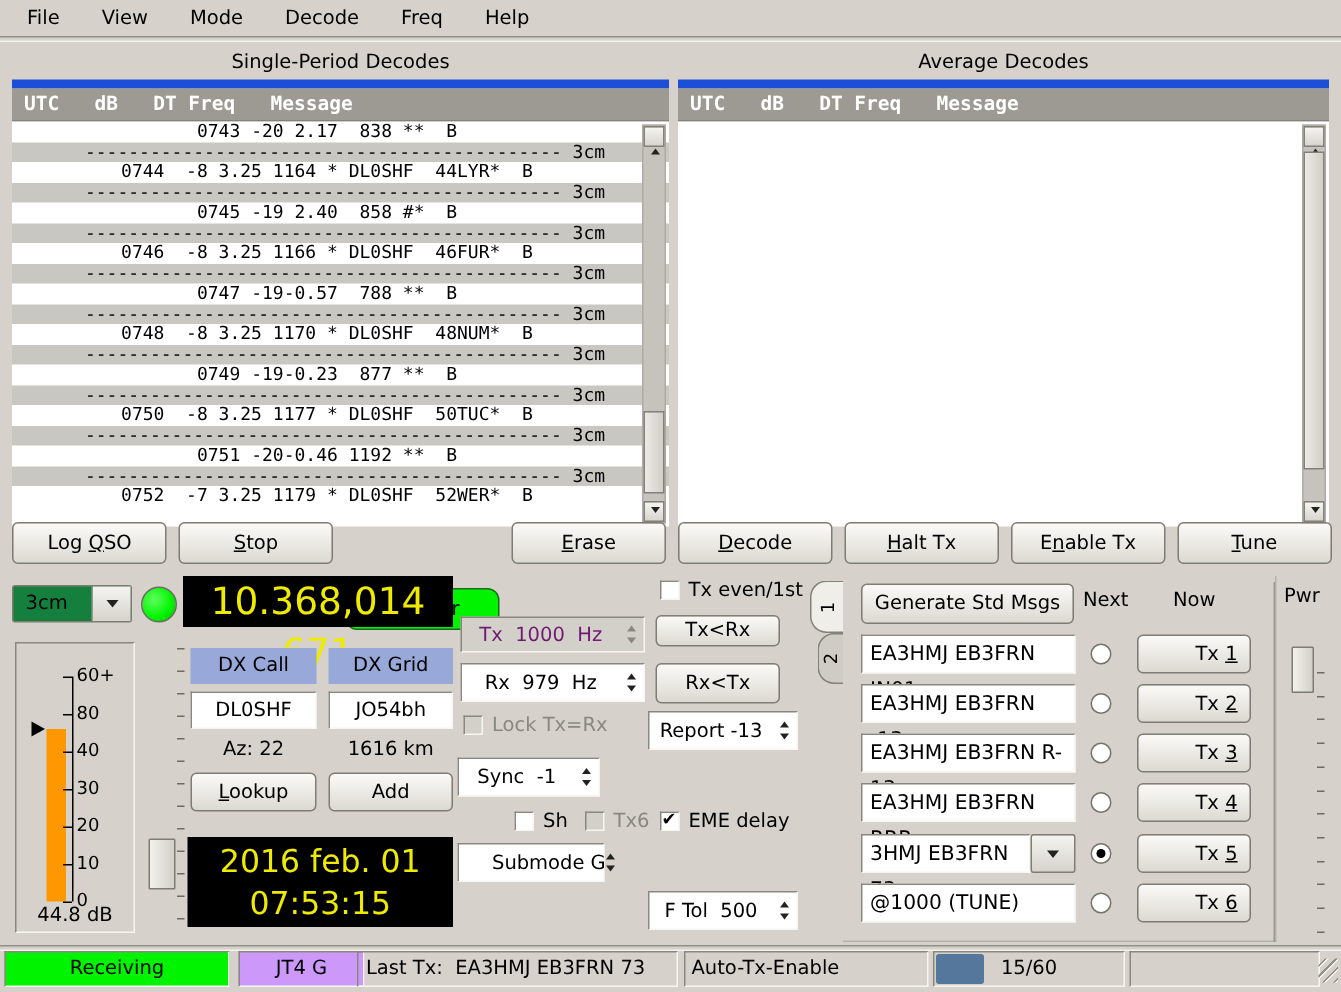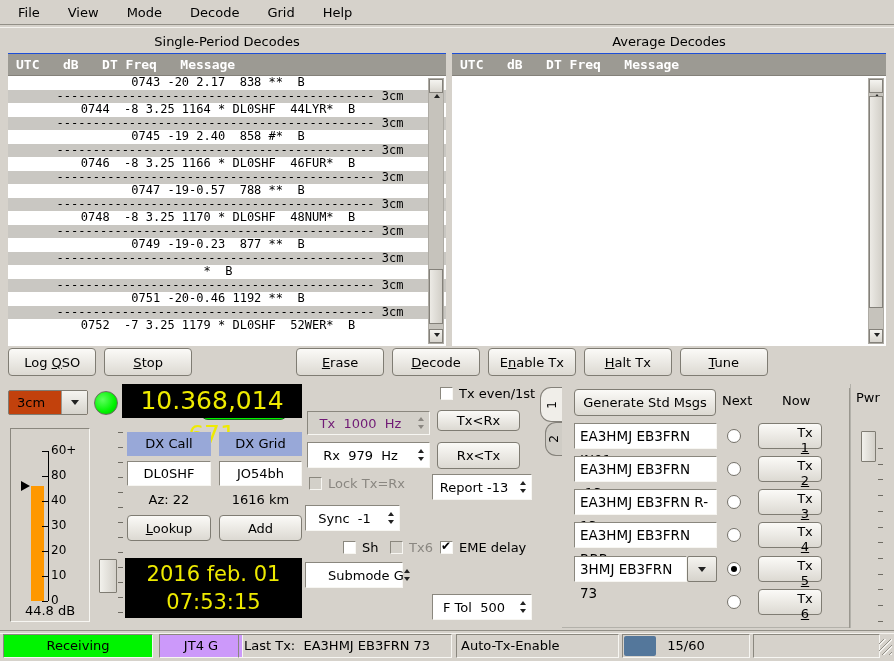--- a/index.html
+++ b/index.html
@@ -8,45 +8,45 @@
     background:#d6d2cb;color:#000;
     font-family:"DejaVu Sans","Liberation Sans",sans-serif;font-size:13px;
   }
   .abs{position:absolute;}
   
   #menubar{left:0;top:0;width:894px;height:24px;display:flex;align-items:center;padding-left:4px;box-sizing:border-box;}
   .menu-item{padding:3px 14px;cursor:default;}
   #menu-sep{left:0;top:24px;width:894px;height:2px;border-top:1px solid #928f87;border-bottom:1px solid #f4f2ee;}
   
   .panel-title{top:34px;height:16px;text-align:center;}
-  .dpanel{top:53px;height:292px;border-top:1px solid #1d4ed8;box-sizing:border-box;}
+  .dpanel{top:53px;height:292px;border-top:6px solid #1d4ed8;box-sizing:border-box;}
   .dheader{height:21px;background:#9c9a93;color:#fff;
     font-family:"DejaVu Sans Mono","Liberation Mono",monospace;font-size:13px;font-weight:bold;
     line-height:21px;padding-left:8px;white-space:pre;border-bottom:1px solid #84817a;}
   .dlist{position:relative;height:270px;background:#fff;overflow:hidden;
     font-family:"DejaVu Sans Mono","Liberation Mono",monospace;font-size:12px;}
   .drow{height:13.5px;line-height:13.5px;white-space:pre;padding-left:6px;display:flex;justify-content:center;}
   .drow .tail{padding-right:24px;}
   .drow.sep{background:#c9c7c2;}
   
   .sbar{position:absolute;top:2px;right:2px;width:16px;height:266px;background:#c6c3bc;border:1px solid #aeaba4;box-sizing:border-box;}
   .sbtn{position:absolute;left:0;width:14px;height:14px;background:linear-gradient(#f5f4f0,#d8d5ce);
     border:1px solid #84817a;box-sizing:border-box;text-align:center;line-height:12px;font-size:7px;color:#333;}
   .sthumb{position:absolute;left:0;width:14px;background:linear-gradient(90deg,#eceae5,#d2cfc8);border:1px solid #84817a;box-sizing:border-box;}
   
   .btn{background:linear-gradient(#fbfaf7,#dcd9d2);border:1px solid #7f7c73;border-radius:4px;
     font-family:inherit;font-size:13px;color:#000;text-align:center;cursor:default;}
   .btn u{text-decoration:underline;}
-  #toolbar{left:8px;top:348px;width:760px;height:28px;display:flex;gap:7.5px;}
+  #toolbar{left:8px;top:348px;width:880px;height:28px;display:flex;gap:7.5px;}
   #toolbar .btn{flex:1;height:28px;}
   #toolbar .btn.active-green{background:var(--c-accent-green);border-radius:8px;border-color:#1c6b1c;margin-top:44px;}
   
   .sunken{border:1px solid;border-color:#8a877e #f7f6f2 #f7f6f2 #8a877e;background:#fff;box-sizing:border-box;}
   .lcd{background:#000;color:var(--c-lcd-yellow);text-align:center;}
-  .combo{display:flex;box-sizing:border-box;border:1px solid #7f7c73;border-radius:2px;background:#c2410c;}
+  .combo{display:flex;box-sizing:border-box;border:1px solid #7f7c73;border-radius:2px;background:#15803d;}
   .combo-text{flex:1;line-height:23px;padding-left:8px;}
   .combo-arrow{width:25px;background:linear-gradient(#f5f4f0,#d6d3cc);border-left:1px solid #9a978f;
     display:flex;align-items:center;justify-content:center;}
   .tri-dn{width:0;height:0;border-left:4px solid transparent;border-right:4px solid transparent;border-top:5px solid #222;}
   .tri-up-s{width:0;height:0;border-left:3px solid transparent;border-right:3px solid transparent;border-bottom:4px solid #222;}
   .tri-dn-s{width:0;height:0;border-left:3px solid transparent;border-right:3px solid transparent;border-top:4px solid #222;}
   .led{border-radius:50%;background:radial-gradient(circle at 35% 35%, #5dff5d, var(--c-accent-green) 60%, #00b400);border:1px solid #6e6b63;box-sizing:border-box;}
   .spin{display:flex;align-items:center;box-sizing:border-box;}
   .spin .spin-text{flex:1;text-align:center;white-space:pre;}
   .spin-arrows{width:16px;display:flex;flex-direction:column;align-items:center;justify-content:center;gap:4px;}
@@ -71,21 +71,21 @@
   #meter #mptr{position:absolute;left:10px;top:52px;width:0;height:0;border-top:5px solid transparent;border-bottom:5px solid transparent;border-left:9px solid #000;}
   #meter #mval{position:absolute;left:0;top:174px;width:100%;text-align:center;font-size:13px;}
   
   .vtab{position:absolute;border:1px solid #84817a;border-right:none;box-sizing:border-box;
     display:flex;align-items:center;justify-content:center;border-radius:11px 0 0 11px;}
   .vtab span{transform:rotate(-90deg);font-size:12px;}
   
   .msg-row{position:absolute;left:574px;width:270px;height:26px;}
   .msg-field{position:absolute;left:0;top:0;width:143px;height:26px;padding-left:5px;text-align:left;font-size:13.5px;line-height:24px;}
   .msg-row .radio{position:absolute;left:153px;top:6px;}
-  .msg-row .txbtn{position:absolute;left:184px;top:0;width:64px;height:26px;padding-left:36px;}
+  .msg-row .txbtn{position:absolute;left:184px;top:0;width:76px;height:26px;padding-left:36px;}
   .combo-btn{position:absolute;left:113px;top:0;width:30px;height:26px;background:linear-gradient(#f5f4f0,#d6d3cc);
     border:1px solid #7f7c73;box-sizing:border-box;display:flex;align-items:center;justify-content:center;border-radius:2px;}
   
   #status-sep{left:0;top:630px;width:894px;height:2px;border-top:1px solid #928f87;border-bottom:1px solid #f4f2ee;}
   .scell{position:absolute;top:634px;height:24px;border:1px solid;border-color:#8a877e #f7f6f2 #f7f6f2 #8a877e;
     box-sizing:border-box;line-height:22px;text-align:center;}
   #st-rx{left:3px;width:150px;background:var(--c-accent-green);}
   #st-mode{left:159px;width:84px;background:var(--c-mode-purple);}
   #st-lasttx{left:238px;width:214px;text-align:left;padding-left:5px;white-space:pre;}
   #st-autotx{left:456px;width:163px;text-align:left;padding-left:4px;}
@@ -98,21 +98,21 @@
   .frame-rb{border-right:1px solid #b3b1aa;border-bottom:1px solid #b3b1aa;}
 </style>
 </head>
 <body>
 
 <div id="menubar" class="abs">
     <div class="menu-item">File</div>
     <div class="menu-item">View</div>
     <div class="menu-item">Mode</div>
     <div class="menu-item">Decode</div>
-    <div class="menu-item">Grid</div>
+    <div class="menu-item">Freq</div>
     <div class="menu-item">Help</div>
   </div>
 <div id="menu-sep" class="abs"></div>
 
 <div class="abs panel-title" style="left:8px;width:438px;">Single-Period Decodes</div>
 <div class="abs panel-title" style="left:452px;width:434px;">Average Decodes</div>
 
 <div class="abs dpanel" style="left:8px;width:438px;">
   <div class="dheader">UTC   dB   DT Freq   Message</div>
   <div class="dlist" id="single-list">
@@ -124,21 +124,21 @@
       <div class="drow"><span>0745 -19 2.40  858 #</span><span class="tail">*  B</span></div>
       <div class="drow sep">-------------------------------------------- 3cm</div>
       <div class="drow"><span>0746  -8 3.25 1166 * DL0SHF  46FUR</span><span class="tail">*  B</span></div>
       <div class="drow sep">-------------------------------------------- 3cm</div>
       <div class="drow"><span>0747 -19-0.57  788 *</span><span class="tail">*  B</span></div>
       <div class="drow sep">-------------------------------------------- 3cm</div>
       <div class="drow"><span>0748  -8 3.25 1170 * DL0SHF  48NUM</span><span class="tail">*  B</span></div>
       <div class="drow sep">-------------------------------------------- 3cm</div>
       <div class="drow"><span>0749 -19-0.23  877 *</span><span class="tail">*  B</span></div>
       <div class="drow sep">-------------------------------------------- 3cm</div>
-      <div class="drow"><span class="tail">*  B</span></div>
+      <div class="drow"><span>0750  -8 3.25 1177 * DL0SHF  50TUC</span><span class="tail">*  B</span></div>
       <div class="drow sep">-------------------------------------------- 3cm</div>
       <div class="drow"><span>0751 -20-0.46 1192 *</span><span class="tail">*  B</span></div>
       <div class="drow sep">-------------------------------------------- 3cm</div>
       <div class="drow"><span>0752  -7 3.25 1179 * DL0SHF  52WER</span><span class="tail">*  B</span></div>
       <div class="sbar">
       <div class="sbtn" style="top:0;">
           <span class="abs" style="left:4px;top:4px;"><i class="tri-up-s"></i></span>
         </div>
       <div class="sthumb" style="top:190px;height:55px;"></div>
       <div class="sbtn" style="top:250px;">
@@ -162,22 +162,22 @@
     </div>
   </div>
 </div>
 
 <div id="toolbar" class="abs">
   <button class="btn">Log <u>Q</u>SO</button>
   <button class="btn"><u>S</u>top</button>
   <button class="btn active-green"><u>M</u>onitor</button>
   <button class="btn"><u>E</u>rase</button>
   <button class="btn"><u>D</u>ecode</button>
+  <button class="btn"><u>H</u>alt Tx</button>
   <button class="btn">E<u>n</u>able Tx</button>
-  <button class="btn"><u>H</u>alt Tx</button>
   <button class="btn"><u>T</u>une</button>
 </div>
 
 <div class="abs combo" style="left:8px;top:390px;width:80px;height:25px;">
   <span class="combo-text">3cm</span>
   <span class="combo-arrow">
       <i class="tri-dn"></i>
     </span>
 </div>
 <div class="abs led" style="left:94px;top:391px;width:24px;height:24px;"></div>
@@ -341,20 +341,21 @@
 </div>
 <div class="msg-row" style="top:556px;">
   <div class="msg-field sunken" style="width:113px;">3HMJ EB3FRN 73</div>
   <span class="combo-btn">
       <i class="tri-dn"></i>
     </span>
   <span class="radio on"></span>
   <button class="btn txbtn">Tx <u>5</u></button>
 </div>
 <div class="msg-row" style="top:589px;">
+  <div class="msg-field sunken">@1000  (TUNE)</div>
   <span class="radio"></span>
   <button class="btn txbtn">Tx <u>6</u></button>
 </div>
 
 <div class="abs" style="left:849px;top:388px;width:1px;height:240px;background:#9a978f;"></div>
 <div class="abs" style="left:856px;top:390px;width:36px;">Pwr</div>
 <div class="abs" id="pwr-slider" style="left:858px;top:425px;width:30px;height:205px;">
   <div class="slider-handle abs" style="left:3px;top:6px;width:15px;height:31px;"></div>
 <div class="vtick" style="left: 20px; top: 23px;"></div>
     <div class="vtick" style="left: 20px; top: 38.7px;"></div>

